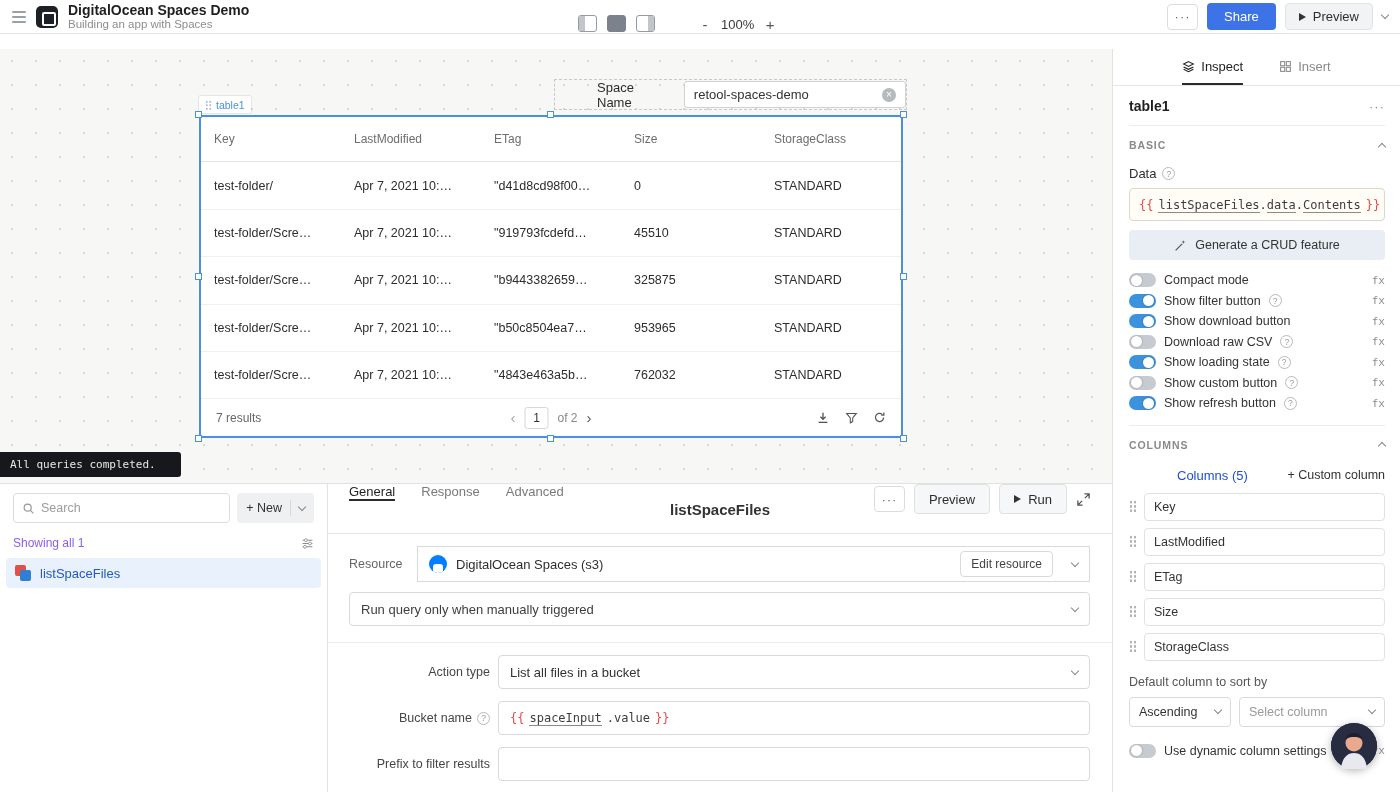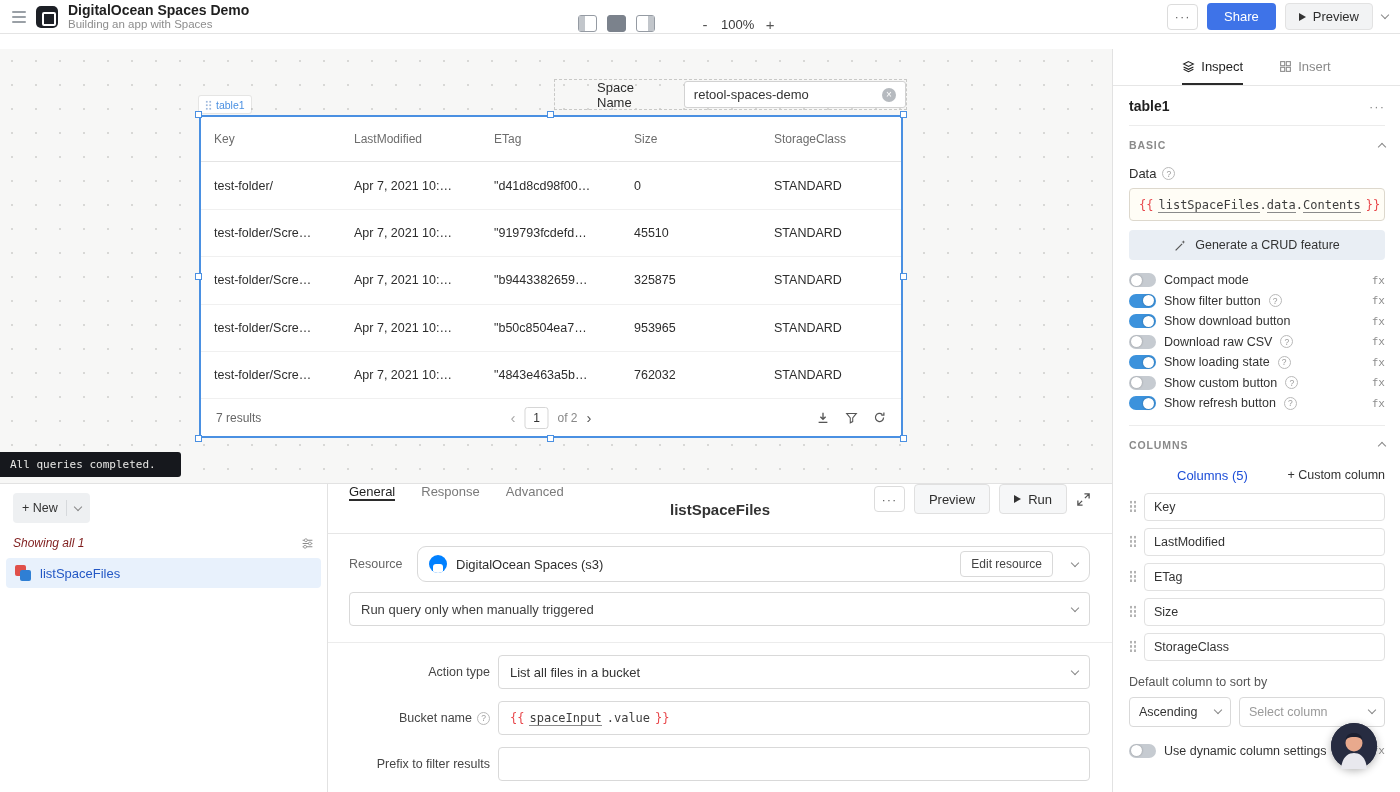--- a/index.html
+++ b/index.html
@@ -90,42 +90,42 @@
 
   .qlist { width:328px; border-right:1px solid #e2e2e2; padding-top:9px; }
   .qlist-top { display:flex; padding:0 13px; gap:7px; }
   .search-box { flex:1; height:30px; border:1px solid #dcdcdc; border-radius:4px; background:#fff;
                 display:flex; align-items:center; gap:6px; padding:0 8px; }
   .search-box input { border:none; outline:none; width:100%; font-size:12.5px; color:#333; font-family:inherit; }
   .search-box input::placeholder { color:#9c9c9c; }
   .new-btn { height:30px; background:#eef0f2; border-radius:4px; display:flex; align-items:center;
              font-size:12.5px; color:#333; padding:0 9px; gap:8px; cursor:pointer; }
   .new-btn .vd { width:1px; height:16px; background:#d6d9dc; }
-  .qlist-showing { display:flex; align-items:center; padding:13px 13px 0; font-size:12px; color:#7f1d1d;font-style:italic; }
+  .qlist-showing { display:flex; align-items:center; padding:13px 13px 0; font-size:12px; color:#8b5cf6; }
   .qlist-showing .sliders { margin-left:auto; }
   .q-item { margin:8px 6px 0; height:30px; background:#e8f1fc; border-radius:4px; display:flex; align-items:center;
             gap:9px; padding:0 9px; cursor:pointer; }
   .q-item-name { font-size:13px; color:#2458c5; }
   .q-icon { width:16px; height:16px; position:relative; }
   .q-icon::before { content:""; position:absolute; left:0; top:0; width:11px; height:11px; background:#e0504a; border-radius:2px; }
   .q-icon::after  { content:""; position:absolute; right:0; bottom:0; width:11px; height:11px; background:#2f7fd4; border-radius:2px; }
 
   .qeditor { flex:1; display:flex; flex-direction:column; }
   .qe-tabbar { height:50px; border-bottom:1px solid #e6e6e6; display:flex; align-items:flex-start; padding:0 21px; position:relative; }
   .qe-tab { font-size:13px; color:#7a7a7a; margin-right:26px; display:flex; align-items:center; cursor:pointer;
             border-bottom:2px solid transparent; }
   .qe-tab.active { color:#1f1f1f; border-bottom-color:#2b2b2b; }
   .qe-title { position:absolute; left:50%; top:50%; transform:translate(-50%,-50%); font-size:15px; font-weight:600; color:#333; }
   .qe-controls { margin-left:auto; display:flex; align-items:center; gap:9px; }
   .btn-qe { height:30px; padding:0 14px; background:#f6f7f8; border:1px solid #e0e0e0; border-radius:4px;
             font-size:13px; color:#2e2e2e; display:flex; align-items:center; gap:7px; cursor:pointer; }
   .qe-body { padding:12px 22px 0 21px; }
   .res-row { display:flex; align-items:center; }
   .res-label { width:68px; font-size:12.5px; color:#666; }
-  .res-select { flex:1; height:36px; border:1px solid #d9d9d9; border-radius:9px; background:#fff;
+  .res-select { flex:1; height:36px; border:1px solid #d9d9d9; border-radius:0; background:#fff;
                 display:flex; align-items:center; gap:9px; padding:0 11px; cursor:pointer; }
   .do-logo { width:18px; height:18px; border-radius:50%; background:#0080ff; position:relative; overflow:hidden; }
   .do-logo::after { content:""; position:absolute; left:4px; top:9px; width:10px; height:9px; background:#fff; border-radius:3px 3px 0 0; }
   .res-name { font-size:13px; color:#2e2e2e; }
   .edit-res { margin-left:auto; height:26px; border:1px solid #d9d9d9; border-radius:4px; background:#fff;
               font-size:12px; color:#444; padding:0 10px; display:flex; align-items:center; cursor:pointer; }
   .trigger-select { margin-top:10px; height:34px; border:1px solid #d9d9d9; border-radius:4px; background:#fff;
                     display:flex; align-items:center; padding:0 11px; font-size:13px; color:#3e3e3e; cursor:pointer; }
   .ml-auto { margin-left:auto; }
   .qe-divider { border-top:1px solid #ececec; margin:16px -22px 0 -21px; }
@@ -334,20 +334,29 @@
     </div>
   </div>
 
   <div class="toast">All queries completed.</div>
 </div>
 
 <div class="bottom">
 
   <div class="qlist">
     <div class="qlist-top">
+      <div class="search-box">
+        <span>
+          <svg viewBox="0 0 16 16" width="13" height="13">
+              <circle cx="7" cy="7" r="4.3" fill="none" stroke="#9a9a9a" stroke-width="1.5"></circle>
+              <path d="M10.3 10.3L14 14" stroke="#9a9a9a" stroke-width="1.5"></path>
+            </svg>
+        </span>
+        <input class="search-input" placeholder="Search" style="">
+      </div>
       <div class="new-btn">
         <span>+ New</span>
         <span class="vd"></span>
         <span class="chv"></span>
       </div>
     </div>
     <div class="qlist-showing">
       <span>Showing all 1</span>
       <span class="sliders">
         <svg viewBox="0 0 16 16" width="13" height="13">

